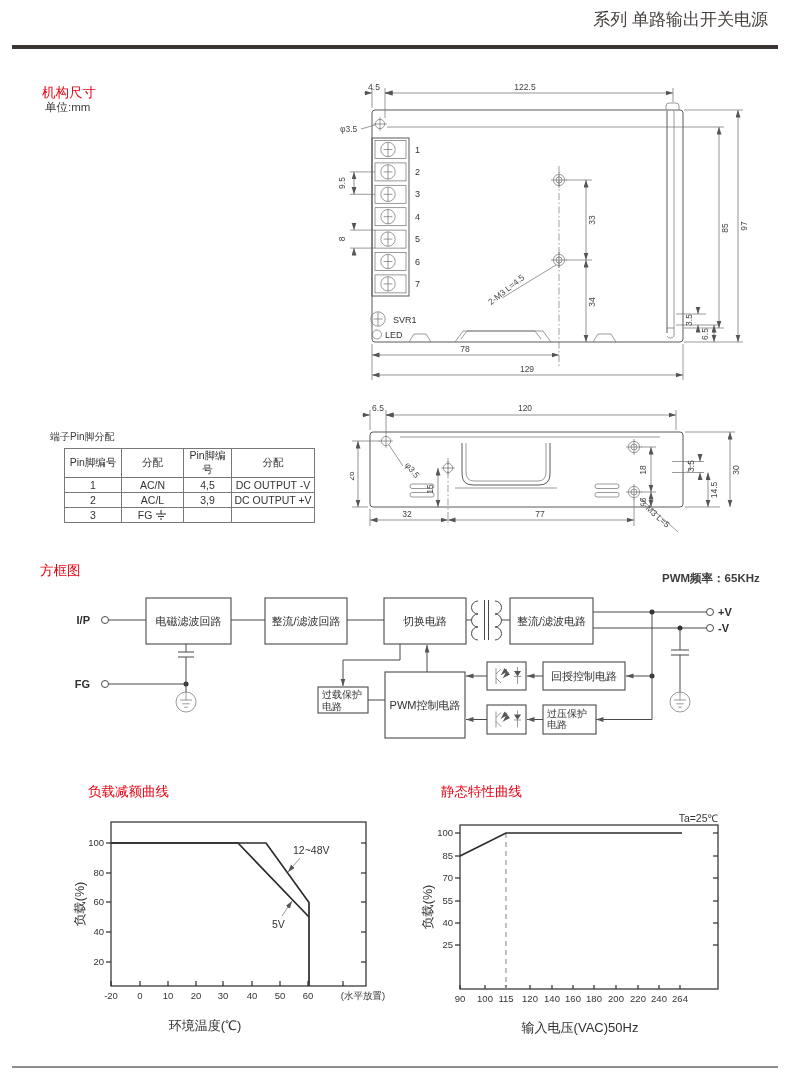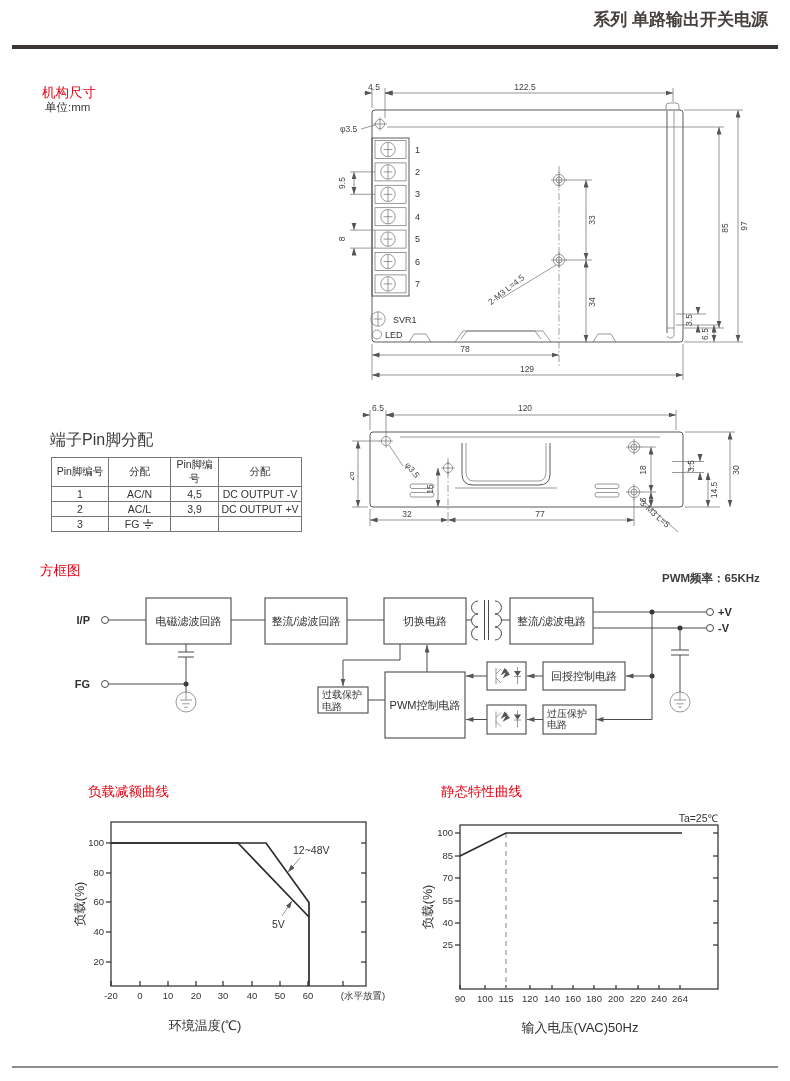--- a/index.html
+++ b/index.html
@@ -1,25 +1,25 @@
 <!DOCTYPE html>
 <html><head>
 <meta charset="utf-8">
 <style>
   html,body{margin:0;padding:0;background:#ffffff;}
   body{width:790px;height:1081px;position:relative;font-family:"Liberation Sans",sans-serif;overflow:hidden;}
   .abs{position:absolute;}
   .page-title{display:flex;align-items:baseline;gap:8px;}
   .model{font-size:30px;color:#575350;letter-spacing:1px;}
-  .subtitle{font-size:17px;font-weight:bold;color:#45403d;}
+  .subtitle{font-size:17px;font-weight:normal;color:#45403d;}
   .rule-thick{height:4px;background:#3b3533;}
   .rule-thin{height:2px;background:#8d8d8d;}
   .red-head{color:#e60012;font-weight:normal;font-size:13.5px;}
   .gray-text{color:#3c3c3c;font-size:11.5px;}
-  .tbl-title{color:#3c3c3c;font-size:16px;}
+  .tbl-title{color:#3c3c3c;font-size:10px;}
   table.pin{border-collapse:collapse;font-size:10.5px;color:#333;}
   table.pin td,table.pin th{border:1px solid #777;text-align:center;padding:0 2px;height:14px;font-weight:normal;}
   svg text{font-family:"Liberation Sans",sans-serif;fill:#3c3c3c;}
   .dim{font-size:8.5px;fill:#444;}
   .num{font-size:9px;fill:#333;}
   .lbl{font-size:10px;fill:#333;}
   .blab{font-size:11px;fill:#2f2f2f;}
   .bold{font-weight:bold;}
   .tick{font-size:9.5px;fill:#333;}
   .axlab{font-size:13px;fill:#2f2f2f;}
@@ -246,21 +246,21 @@
   <text class="dim" transform="translate(296,100) rotate(-90)" text-anchor="middle">6</text>
   <text class="dim" transform="translate(344,66) rotate(-90)" text-anchor="middle">3.5</text>
   <text class="dim" transform="translate(367,90) rotate(-90)" text-anchor="middle">14.5</text>
   <text class="dim" transform="translate(389,70) rotate(-90)" text-anchor="middle">30</text>
   <text class="dim" x="57" y="117" text-anchor="middle">32</text>
   <text class="dim" x="190" y="117" text-anchor="middle">77</text>
   <text class="dim" transform="translate(303,116) rotate(42)" text-anchor="middle">3-M3 L=5</text>
 </svg>
 
 <div class="abs tbl-title" style="top:430px;left:50px;">端子Pin脚分配</div>
-<table class="pin abs" style="top:448px;left:51px;margin-top:9px;">
+<table class="pin abs" style="top:448px;left:64px;">
   <tbody>
       <tr>
     <th style="width:52px;">Pin脚编号</th>
     <th style="width:57px;">分配</th>
     <th style="width:43px;">Pin脚编号</th>
     <th style="width:78px;">分配</th>
   </tr>
   <tr>
     <td>1</td>
     <td>AC/N</td>

